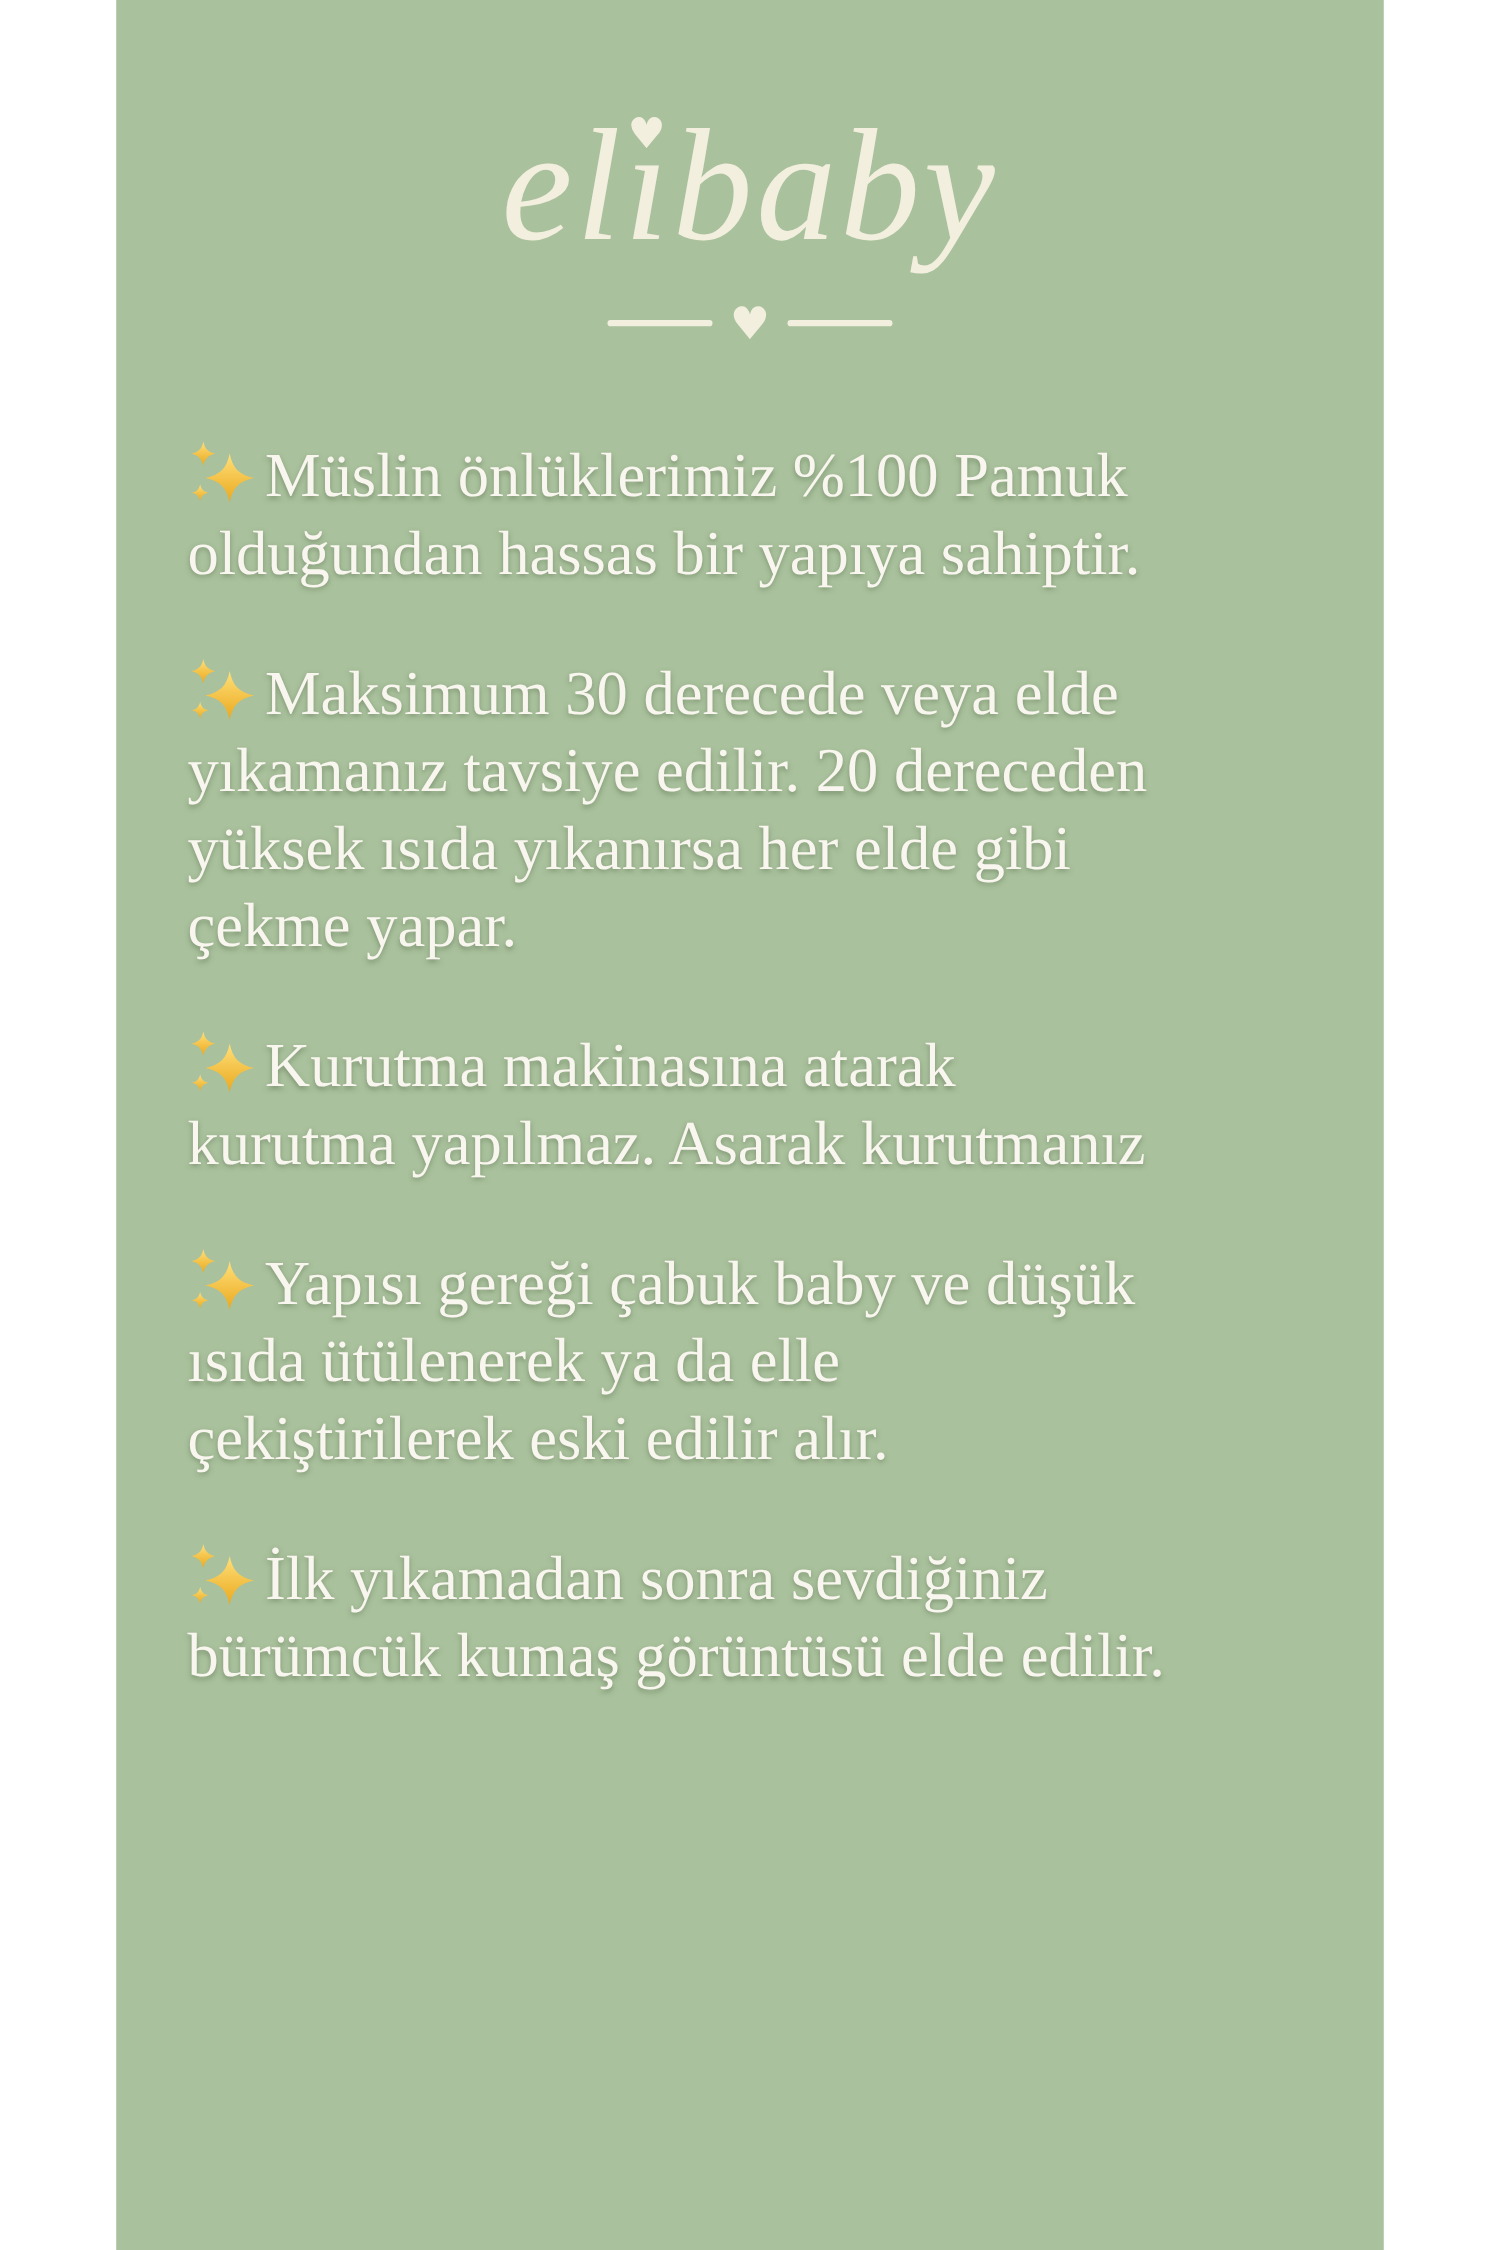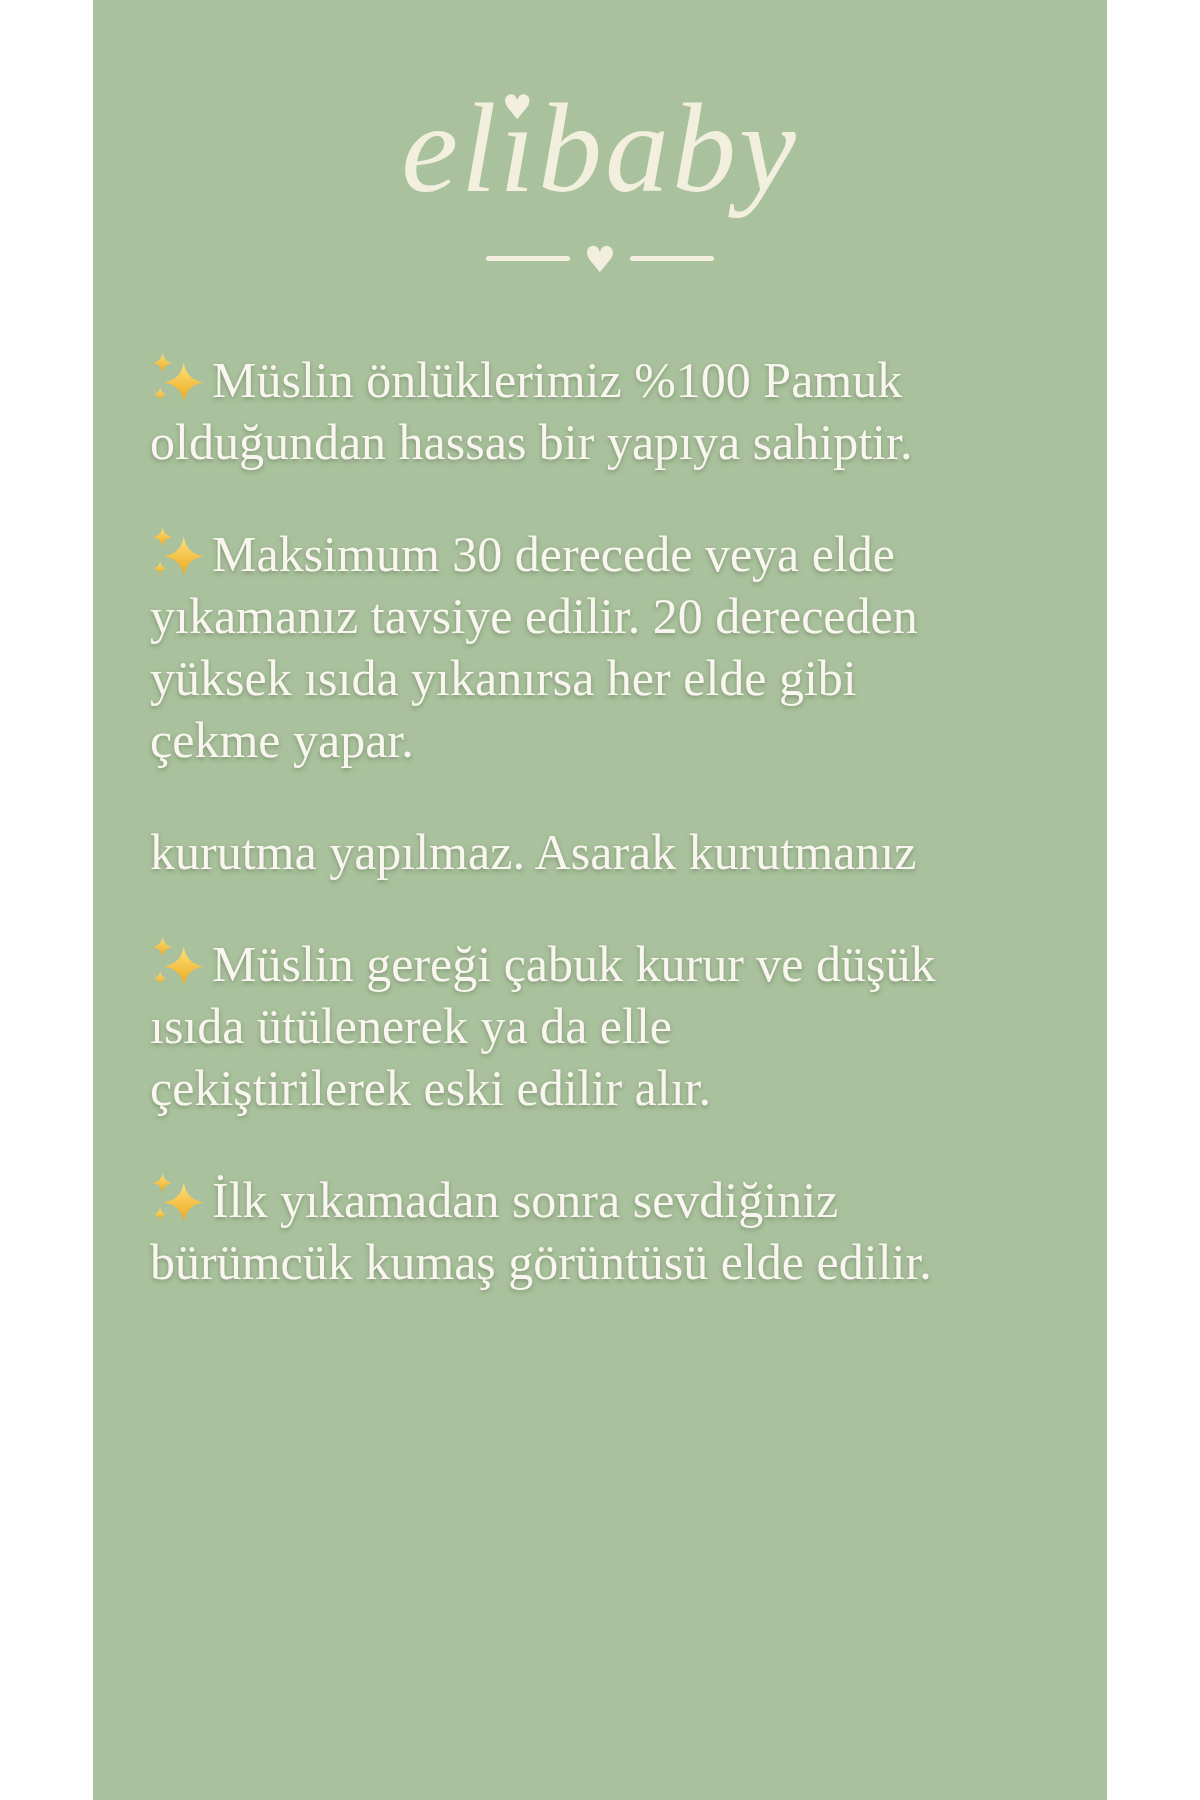--- a/index.html
+++ b/index.html
@@ -124,34 +124,45 @@
     </defs>
     <path fill="url(#goldg)" transform="translate(40,36) scale(1.45)" d="M0 -16 C1.8 -6.5 6.5 -1.8 16 0 C6.5 1.8 1.8 6.5 0 16 C-1.8 6.5 -6.5 1.8 -16 0 C-6.5 -1.8 -1.8 -6.5 0 -16 Z"></path>
     <path fill="url(#goldg)" transform="translate(15,13) scale(0.72)" d="M0 -16 C1.8 -6.5 6.5 -1.8 16 0 C6.5 1.8 1.8 6.5 0 16 C-1.8 6.5 -6.5 1.8 -16 0 C-6.5 -1.8 -1.8 -6.5 0 -16 Z"></path>
     <path fill="url(#goldg)" transform="translate(12,50) scale(0.5)" d="M0 -16 C1.8 -6.5 6.5 -1.8 16 0 C6.5 1.8 1.8 6.5 0 16 C-1.8 6.5 -6.5 1.8 -16 0 C-6.5 -1.8 -1.8 -6.5 0 -16 Z"></path>
   </svg><span>Maksimum 30 derecede veya elde</span></div>
           <div class="line"><span>yıkamanız tavsiye edilir. 20 dereceden</span></div>
           <div class="line"><span>yüksek ısıda yıkanırsa her elde gibi</span></div>
           <div class="line"><span>çekme yapar.</span></div>
         </div>
         <div class="para">
+          <div class="line"><svg class="sparkle" viewBox="0 0 64 64" aria-hidden="true">
+    <defs>
+      <linearGradient id="goldg" x1="0" y1="0" x2="0" y2="1">
+        <stop class="gold-stop-1" offset="0"></stop>
+        <stop class="gold-stop-2" offset="1"></stop>
+      </linearGradient>
+    </defs>
+    <path fill="url(#goldg)" transform="translate(40,36) scale(1.45)" d="M0 -16 C1.8 -6.5 6.5 -1.8 16 0 C6.5 1.8 1.8 6.5 0 16 C-1.8 6.5 -6.5 1.8 -16 0 C-6.5 -1.8 -1.8 -6.5 0 -16 Z"></path>
+    <path fill="url(#goldg)" transform="translate(15,13) scale(0.72)" d="M0 -16 C1.8 -6.5 6.5 -1.8 16 0 C6.5 1.8 1.8 6.5 0 16 C-1.8 6.5 -6.5 1.8 -16 0 C-6.5 -1.8 -1.8 -6.5 0 -16 Z"></path>
+    <path fill="url(#goldg)" transform="translate(12,50) scale(0.5)" d="M0 -16 C1.8 -6.5 6.5 -1.8 16 0 C6.5 1.8 1.8 6.5 0 16 C-1.8 6.5 -6.5 1.8 -16 0 C-6.5 -1.8 -1.8 -6.5 0 -16 Z"></path>
+  </svg><span>Kurutma makinasına atarak</span></div>
           <div class="line"><span>kurutma yapılmaz. Asarak kurutmanız</span></div>
         </div>
         <div class="para">
           <div class="line"><svg class="sparkle" viewBox="0 0 64 64" aria-hidden="true">
     <defs>
       <linearGradient id="goldg" x1="0" y1="0" x2="0" y2="1">
         <stop class="gold-stop-1" offset="0"></stop>
         <stop class="gold-stop-2" offset="1"></stop>
       </linearGradient>
     </defs>
     <path fill="url(#goldg)" transform="translate(40,36) scale(1.45)" d="M0 -16 C1.8 -6.5 6.5 -1.8 16 0 C6.5 1.8 1.8 6.5 0 16 C-1.8 6.5 -6.5 1.8 -16 0 C-6.5 -1.8 -1.8 -6.5 0 -16 Z"></path>
     <path fill="url(#goldg)" transform="translate(15,13) scale(0.72)" d="M0 -16 C1.8 -6.5 6.5 -1.8 16 0 C6.5 1.8 1.8 6.5 0 16 C-1.8 6.5 -6.5 1.8 -16 0 C-6.5 -1.8 -1.8 -6.5 0 -16 Z"></path>
     <path fill="url(#goldg)" transform="translate(12,50) scale(0.5)" d="M0 -16 C1.8 -6.5 6.5 -1.8 16 0 C6.5 1.8 1.8 6.5 0 16 C-1.8 6.5 -6.5 1.8 -16 0 C-6.5 -1.8 -1.8 -6.5 0 -16 Z"></path>
-  </svg><span>Müslin gereği çabuk kurur ve düşük</span></div>
+  </svg><span>Yapısı gereği çabuk baby ve düşük</span></div>
           <div class="line"><span>ısıda ütülenerek ya da elle</span></div>
           <div class="line"><span>çekiştirilerek eski edilir alır.</span></div>
         </div>
         <div class="para">
           <div class="line"><svg class="sparkle" viewBox="0 0 64 64" aria-hidden="true">
     <defs>
       <linearGradient id="goldg" x1="0" y1="0" x2="0" y2="1">
         <stop class="gold-stop-1" offset="0"></stop>
         <stop class="gold-stop-2" offset="1"></stop>
       </linearGradient>

